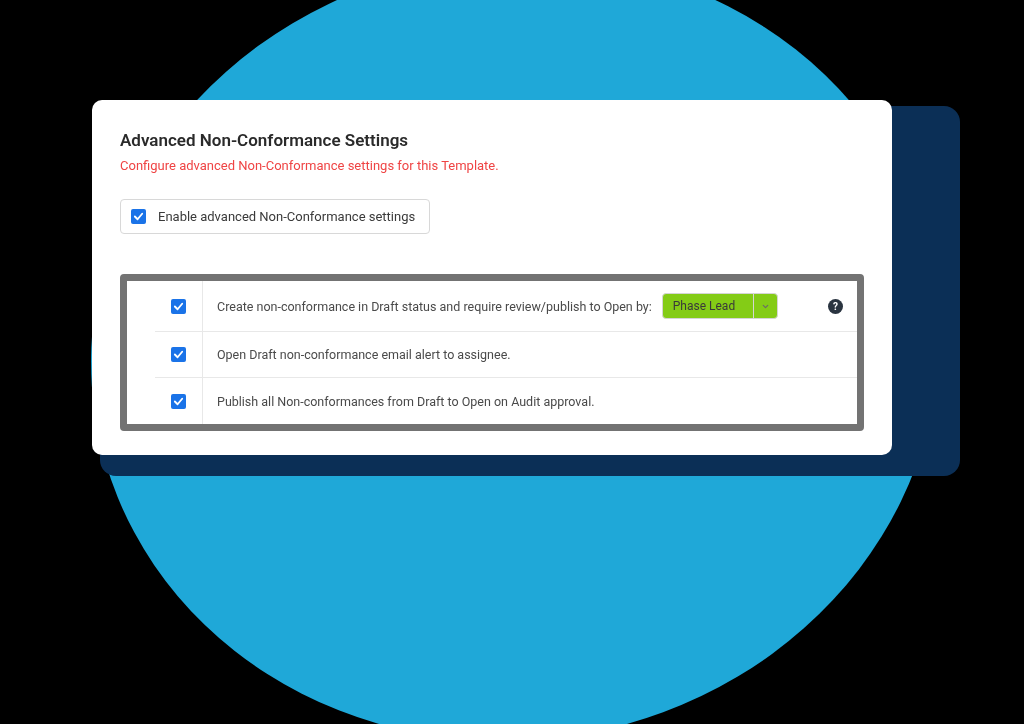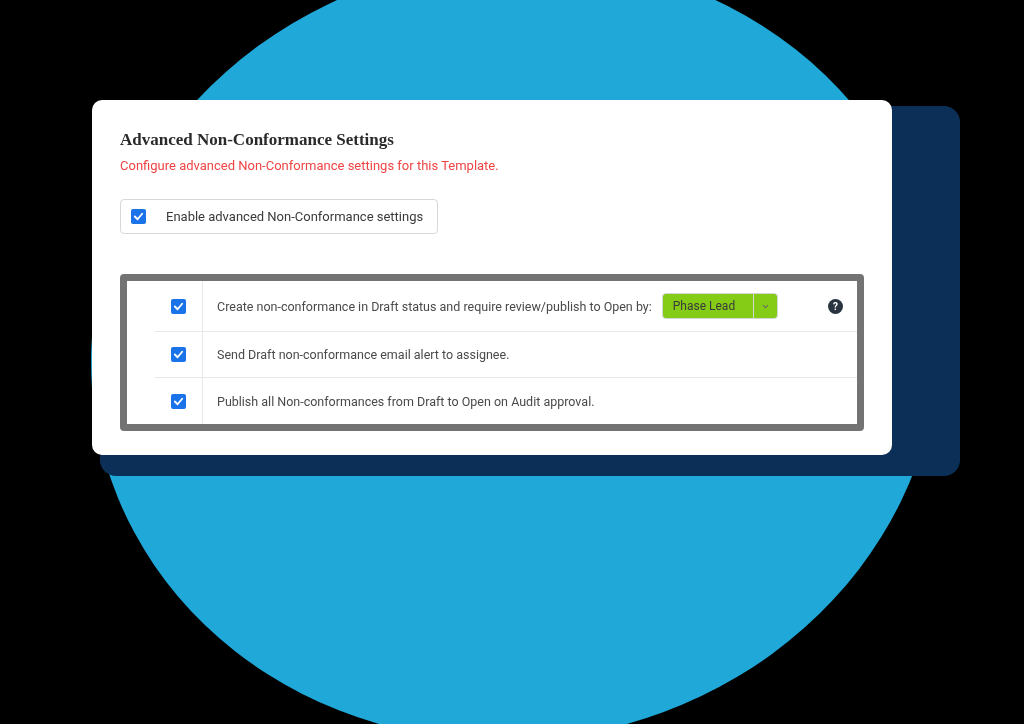--- a/index.html
+++ b/index.html
@@ -41,21 +41,20 @@
       width: 800px;
       background: #ffffff;
       border-radius: 10px;
       padding: 30px 28px 24px 28px;
     }
     .card-title {
       font-size: 17px;
       font-weight: 600;
       color: #2a2a2a;
       margin-bottom: 8px;
-      font-family: Liberation Serif, serif;
     }
     .card-subtitle {
       font-size: 13px;
       color: #ef4444;
       margin-bottom: 26px;
     }
     .enable-box {
       display: inline-flex;
       align-items: center;
       border: 1px solid #d8d8d8;
@@ -72,21 +71,21 @@
       align-items: center;
       justify-content: center;
       flex-shrink: 0;
       cursor: pointer;
     }
     .checkbox svg {
       width: 11px;
       height: 11px;
     }
     .enable-label {
-      margin-left: 20px;
+      margin-left: 12px;
       font-size: 13px;
       color: #3a3a3a;
     }
     .settings-table {
       border: 7px solid #737373;
       border-radius: 4px;
       padding-left: 28px;
     }
     .settings-row {
       display: flex;
@@ -205,21 +204,21 @@
 
     <div class="settings-row">
       <div class="row-check">
         <span class="checkbox">
           <svg viewBox="0 0 24 24" fill="none" stroke="#ffffff" stroke-width="4" stroke-linecap="round" stroke-linejoin="round">
               <polyline points="4 12 10 18 20 6"></polyline>
             </svg>
         </span>
       </div>
       <div class="row-content">
-        <span>Send Draft non-conformance email alert to assignee.</span>
+        <span>Open Draft non-conformance email alert to assignee.</span>
       </div>
     </div>
 
     <div class="settings-row">
       <div class="row-check">
         <span class="checkbox">
           <svg viewBox="0 0 24 24" fill="none" stroke="#ffffff" stroke-width="4" stroke-linecap="round" stroke-linejoin="round">
               <polyline points="4 12 10 18 20 6"></polyline>
             </svg>
         </span>

